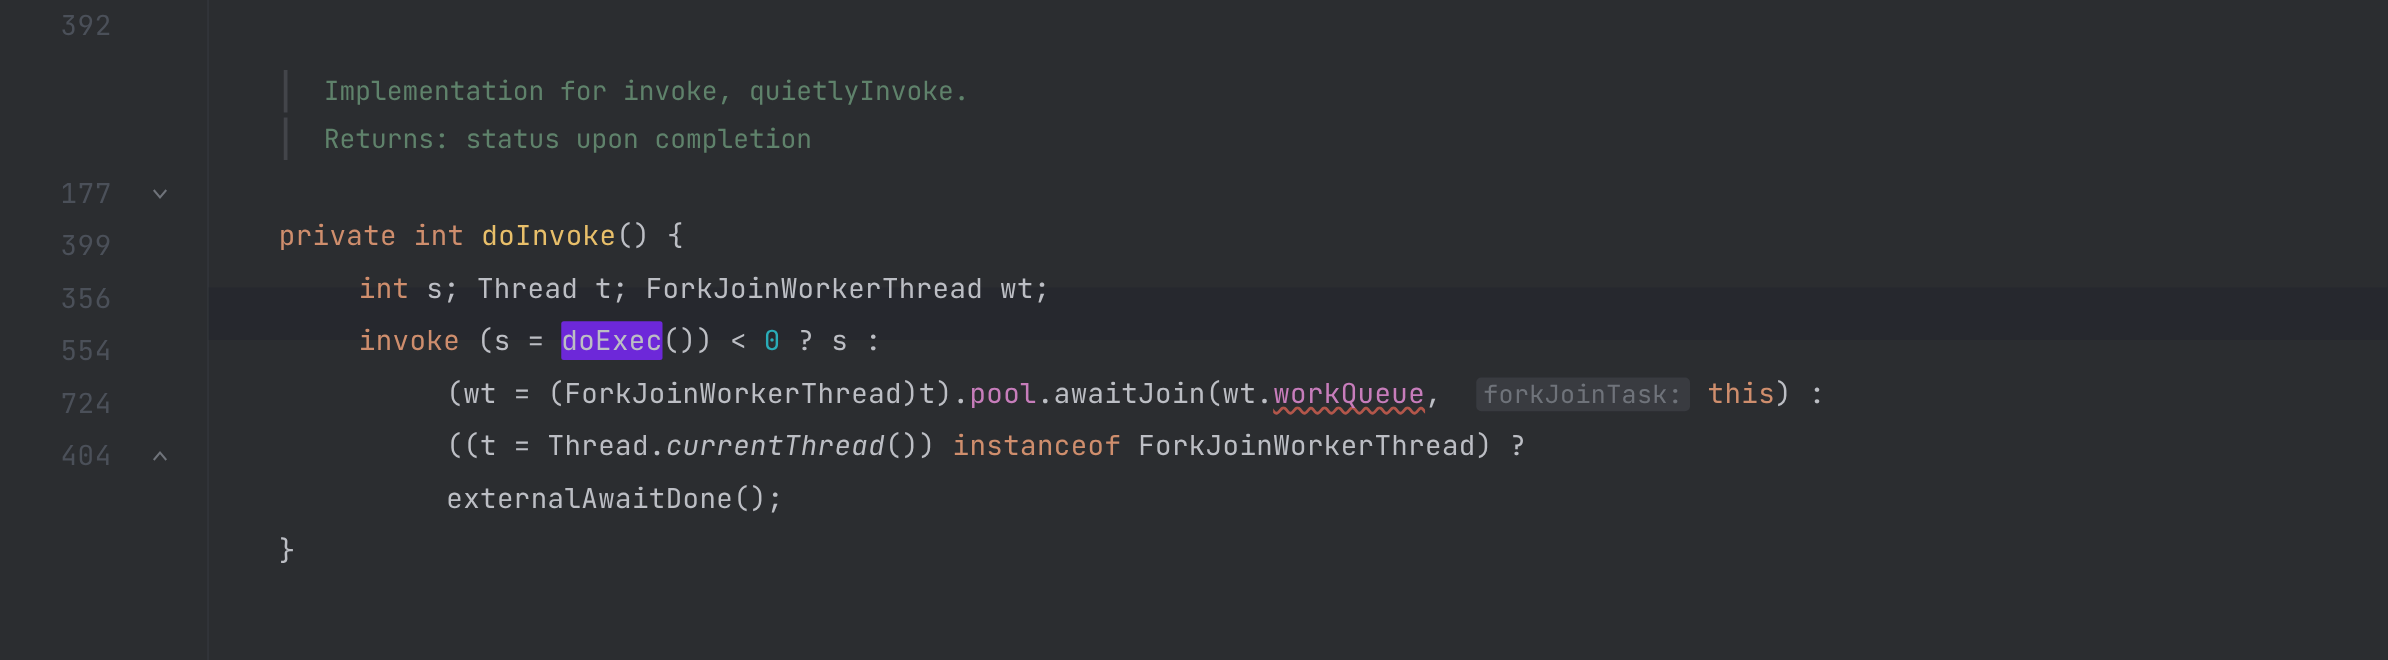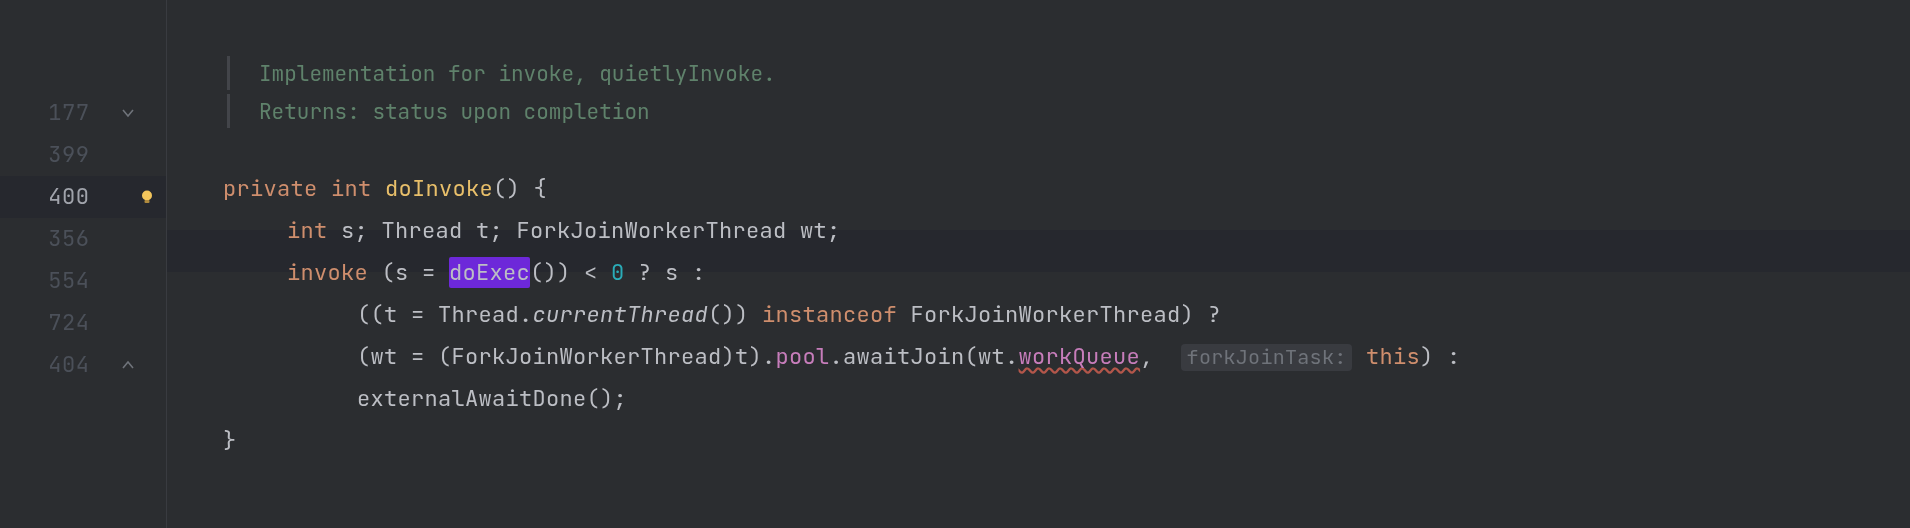--- a/index.html
+++ b/index.html
@@ -118,20 +118,24 @@
     position: absolute;
     right: 10px;
   }
   .bulb svg { width:18px; height:18px; display:block; }
 </style>
 </head>
 <body>
 
 <div class="editor">
   <div class="gutter">
+    <div class="row">
+        <div class="ln">392</div>
+        <div class="gut-icons"></div>
+      </div>
     <div class="row" style="height:38px">
         <div class="ln"></div>
         <div class="gut-icons"></div>
       </div>
     <div class="row" style="height:38px">
         <div class="ln"></div>
         <div class="gut-icons"></div>
       </div>
     <div class="row" style="height:16px">
         <div class="ln"></div>
@@ -146,31 +150,20 @@
               <path d="M3 5 L8 11 L13 5" fill="none" stroke="#6f737a" stroke-width="1.6"></path>
               <path d="M3 11 L8 5 L13 11" fill="none" stroke="#6f737a" stroke-width="1.6" opacity="0"></path>
             </svg>
         </span>
       </div>
     </div>
     <div class="row">
         <div class="ln">399</div>
         <div class="gut-icons"></div>
       </div>
-    <div class="row hl">
-        <div class="ln" style="color:#a0a3ab">400</div>
-      <div class="gut-icons">
-        <span class="bulb">
-          <svg viewBox="0 0 18 18">
-              <circle cx="9" cy="7.5" r="5" fill="#f2c55c"></circle>
-              <rect x="6.5" y="12" width="5" height="3" rx="1" fill="#b08b3e"></rect>
-            </svg>
-        </span>
-      </div>
-    </div>
     <div class="row">
         <div class="ln">356</div>
         <div class="gut-icons"></div>
       </div>
     <div class="row">
         <div class="ln">554</div>
         <div class="gut-icons"></div>
       </div>
     <div class="row">
         <div class="ln">724</div>
@@ -212,25 +205,25 @@
 
     <div class="row">
         <div class="code" style="padding-left:120px"><span class="kw">int</span><span> s; Thread t; ForkJoinWorkerThread wt;</span></div>
       </div>
 
     <div class="row hl">
         <div class="code" style="padding-left:120px"><span class="kw">invoke</span><span> (s = </span><span class="sel">doExec</span><span>()) &lt; </span><span class="num">0</span><span> ? s :</span></div>
       </div>
 
     <div class="row">
+        <div class="code" style="padding-left:190px"><span>(wt = (ForkJoinWorkerThread)t).</span><span class="field">pool</span><span>.awaitJoin(wt.</span><span class="field err-underline">workQueue</span><span>,  </span><span class="hint">forkJoinTask:</span><span> </span><span class="thiskw">this</span><span>) :</span></div>
+      </div>
+
+    <div class="row">
         <div class="code" style="padding-left:190px"><span>((t = Thread.</span><span class="italic">currentThread</span><span>()) </span><span class="kw">instanceof</span><span> ForkJoinWorkerThread) ?</span></div>
-      </div>
-
-    <div class="row">
-        <div class="code" style="padding-left:190px"><span>(wt = (ForkJoinWorkerThread)t).</span><span class="field">pool</span><span>.awaitJoin(wt.</span><span class="field err-underline">workQueue</span><span>,  </span><span class="hint">forkJoinTask:</span><span> </span><span class="thiskw">this</span><span>) :</span></div>
       </div>
 
     <div class="row">
         <div class="code" style="padding-left:190px"><span>externalAwaitDone();</span></div>
       </div>
 
     <div class="row">
         <div class="code"><span>}</span></div>
       </div>
 

